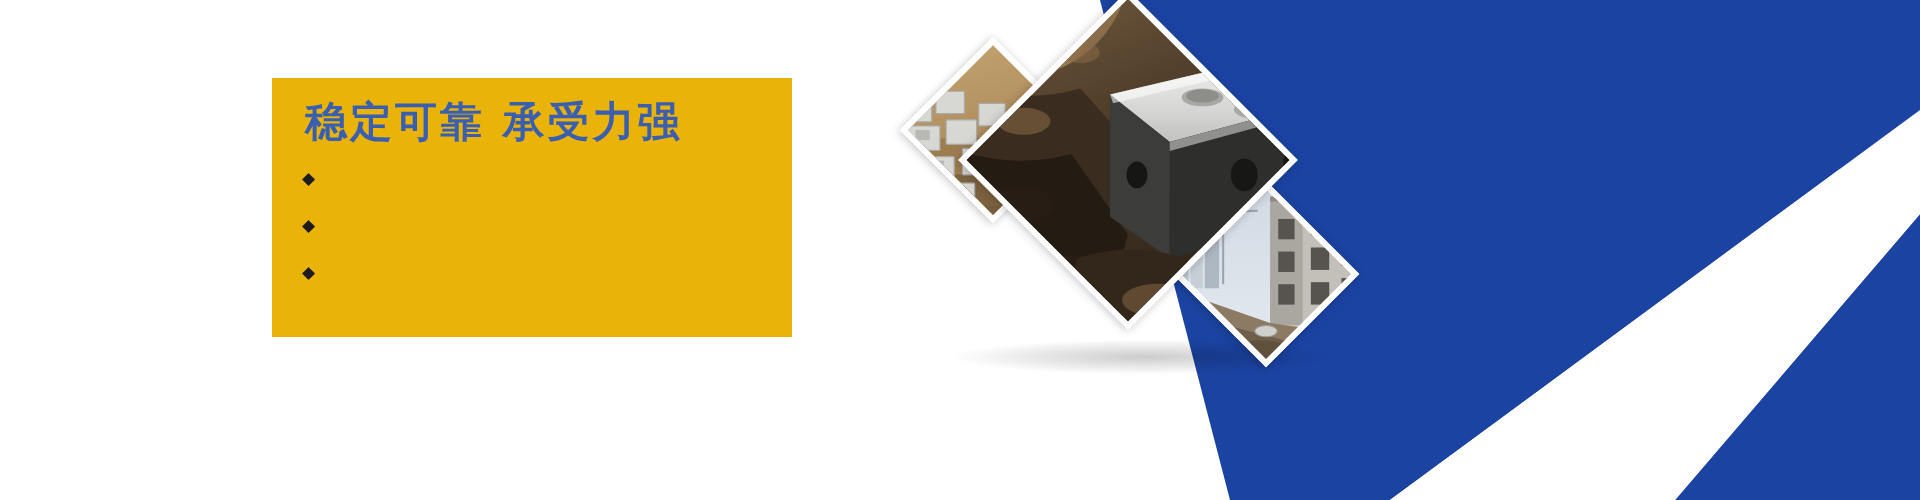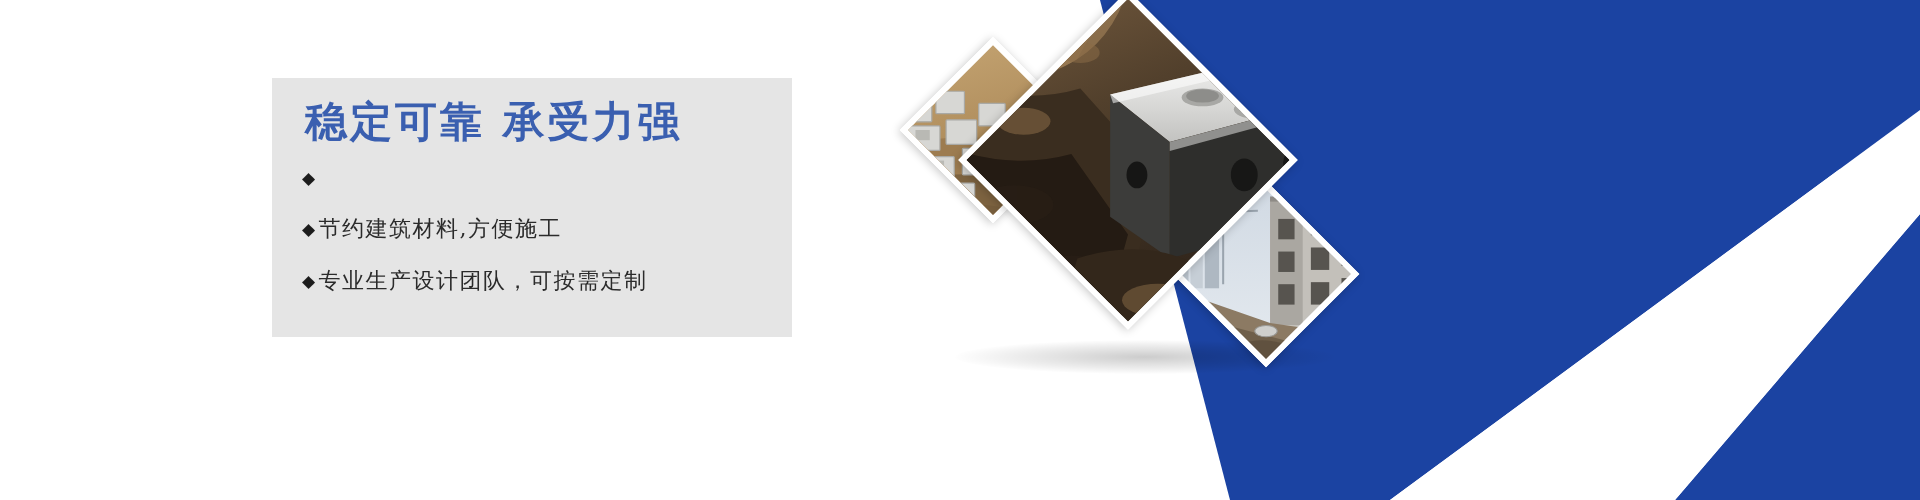--- a/index.html
+++ b/index.html
@@ -25,21 +25,21 @@
     pointer-events: none;
   }
 
   
   .text-panel {
     position: absolute;
     left: 272px;
     top: 78px;
     width: 520px;
     height: 259px;
-    background: #e5e5e5;
+    background: #eab308;
     z-index: 5;
   }
   .headline {
     position: absolute;
     left: 33px;
     top: 20px;
     font-size: 42px;
     line-height: 1.15;
     font-weight: 700;
     color: #3a5fb0;
@@ -163,25 +163,23 @@
 
   <div class="text-panel">
     <div class="headline">稳定可靠 承受力强</div>
 
     <ul class="bullet-list">
       <li class="bullet-item">
         <span class="bullet-marker">◆</span>
       </li>
       <li class="bullet-item">
         <span class="bullet-marker">◆</span>
-        <span>节约建筑材料,方便施工</span>
       </li>
       <li class="bullet-item">
         <span class="bullet-marker">◆</span>
-        <span>专业生产设计团队，可按需定制</span>
       </li>
     </ul>
   </div>
 
   <div class="diamond-cluster">
     <div class="cluster-shadow"></div>
 
     <div class="diamond d-blocks">
       <div class="photo">
         <svg viewBox="0 0 200 200" preserveAspectRatio="xMidYMid slice">

